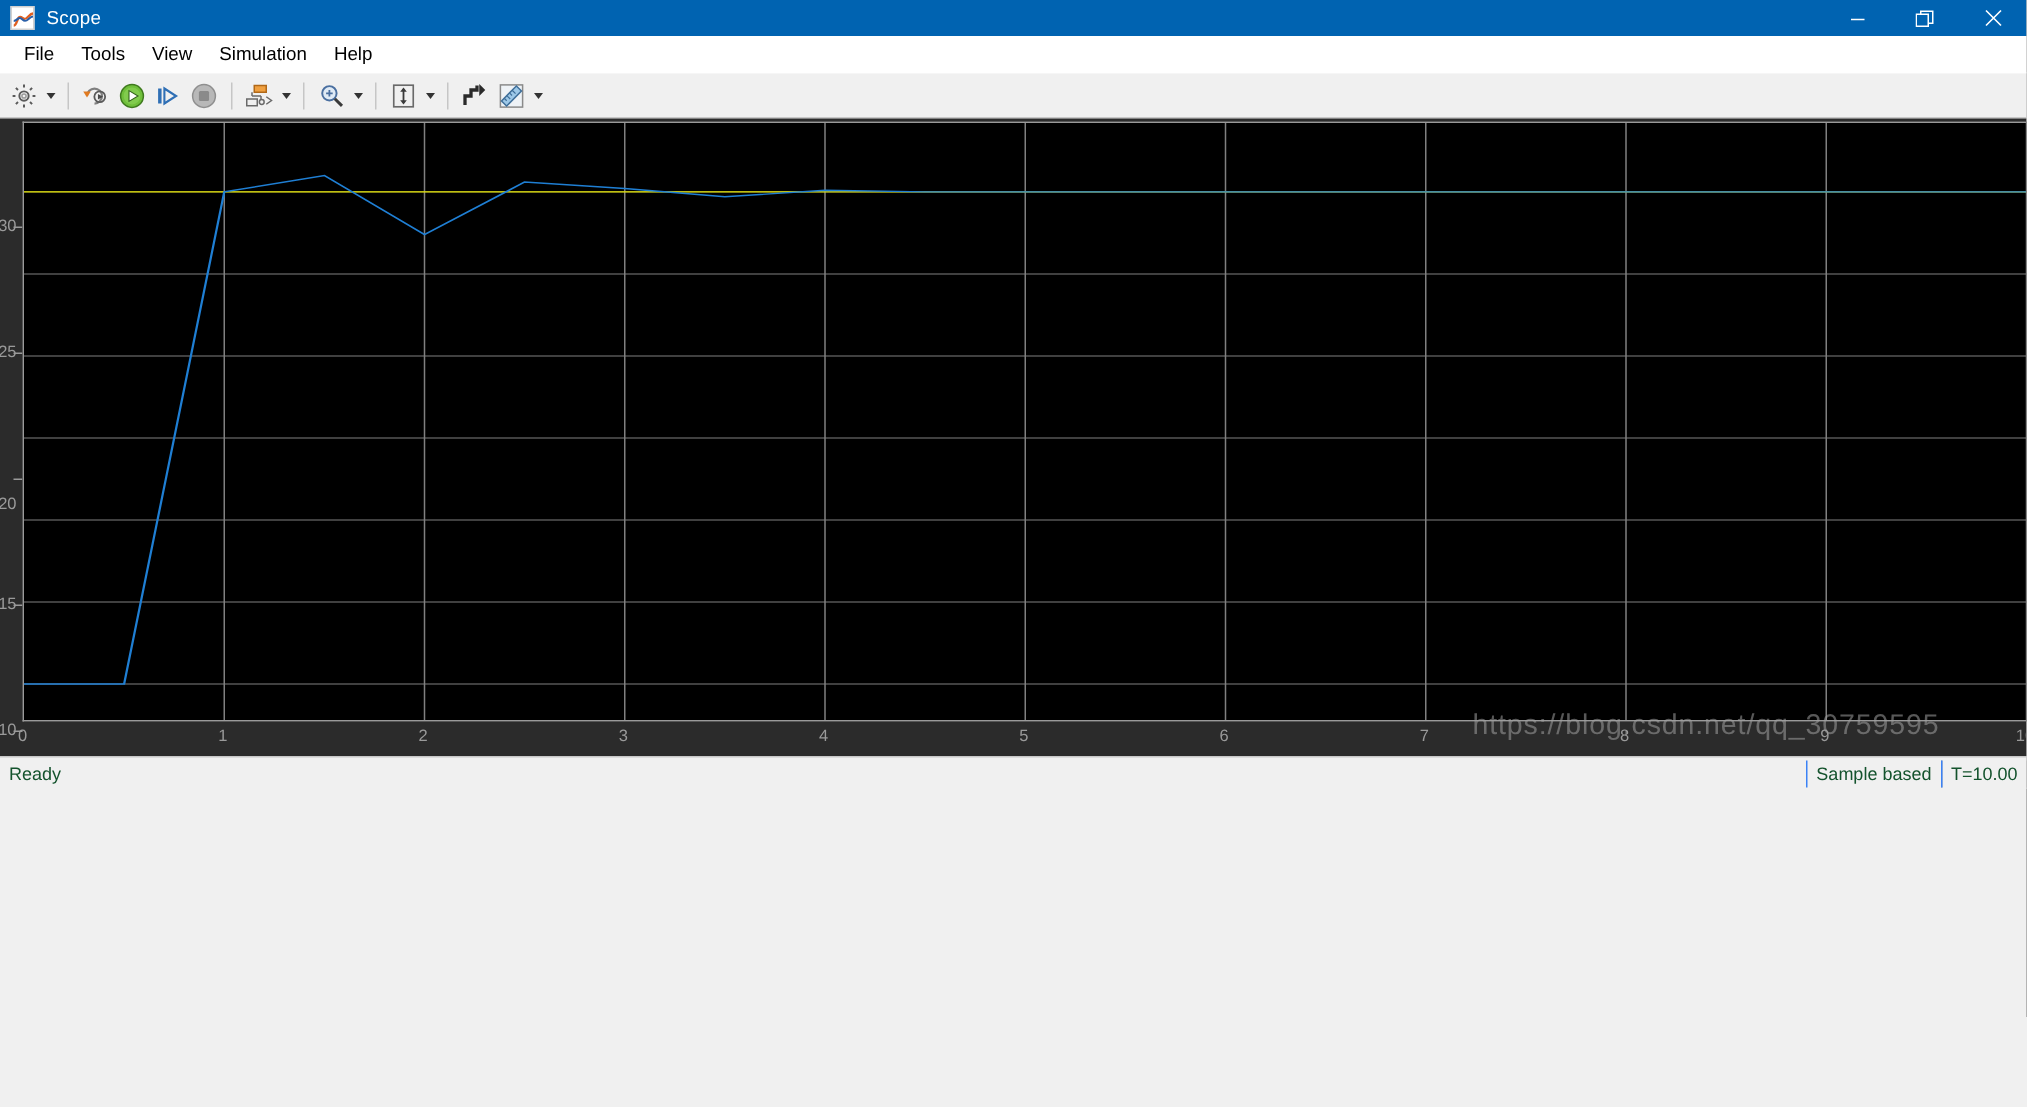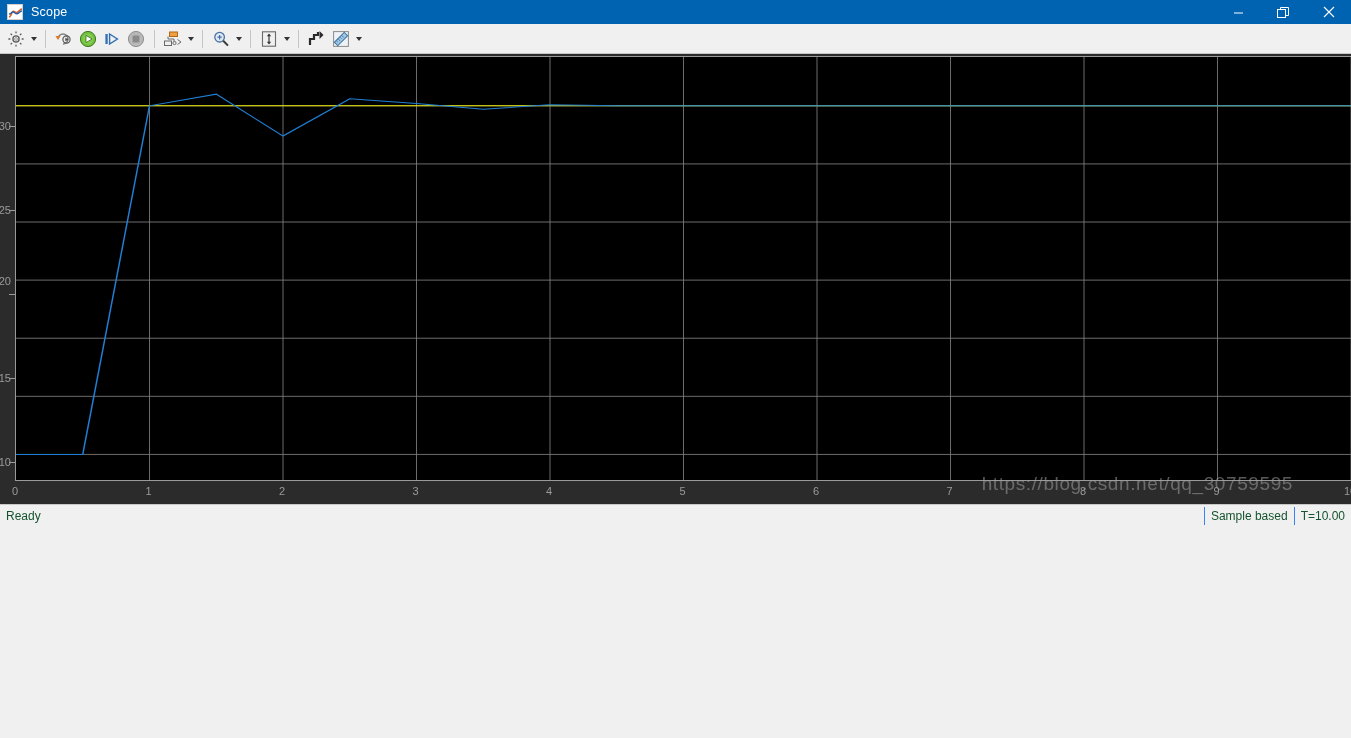--- a/index.html
+++ b/index.html
@@ -194,20 +194,27 @@
         </svg>
       </div>
       <div class="winbtn close">
         <svg width="12" height="12" viewBox="0 0 12 12">
           <path d="M1 1 L11 11 M11 1 L1 11" stroke="#fff" stroke-width="1.1"></path>
         </svg>
       </div>
     </div>
   </div>
 
+  <div class="menubar">
+    <div class="menuitem">File</div>
+    <div class="menuitem">Tools</div>
+    <div class="menuitem">View</div>
+    <div class="menuitem">Simulation</div>
+    <div class="menuitem">Help</div>
+  </div>
 
   <div class="toolbar">
 
     <div class="tbtn">
       <svg width="18" height="18" viewBox="0 0 18 18">
         <g fill="none" stroke="#5a5a5a" stroke-width="1.3">
           <circle cx="9" cy="9" r="3.1"></circle>
           <path d="M9 1.4 V3.3 M9 14.7 V16.6 M1.4 9 H3.3 M14.7 9 H16.6
                    M3.6 3.6 L5 5 M13 13 L14.4 14.4 M14.4 3.6 L13 5 M5 13 L3.6 14.4"></path>
         </g>
@@ -319,21 +326,21 @@
   <div class="scope-wrap">
     <div class="ylabels" style="left:0;top:0;width:15px;height:100%;">
         <div class="ylabel" style="top: 575.132px;">0</div>
         <div class="ytick" style="top: 575.132px; left: 9px;"></div>
         <div class="ylabel" style="top: 491.341px;">5</div>
         <div class="ytick" style="top: 491.341px; left: 9px;"></div>
         <div class="ylabel" style="top: 407.549px;">10</div>
         <div class="ytick" style="top: 407.549px; left: 9px;"></div>
         <div class="ylabel" style="top: 323.758px; padding-left: 28px;">15</div>
         <div class="ytick" style="top: 323.758px; left: 9px;"></div>
-        <div class="ylabel" style="top: 227px;">20</div>
+        <div class="ylabel" style="top: 257px;">20</div>
         <div class="ytick" style="top: 239.967px; left: 9px;"></div>
         <div class="ylabel" style="top: 156.176px;">25</div>
         <div class="ytick" style="top: 156.176px; left: 9px;"></div>
         <div class="ylabel" style="top: 72.3846px;">30</div>
         <div class="ytick" style="top: 72.3846px; left: 9px;"></div>
       </div>
     <div class="plot">
       <svg id="plot-svg" width="100%" height="100%" preserveAspectRatio="none" viewBox="0 0 1335 610">
           <line x1="133.5" y1="0" x2="133.5" y2="610" stroke="#808080" stroke-width="1" shape-rendering="crispEdges"></line>
           <line x1="267" y1="0" x2="267" y2="610" stroke="#808080" stroke-width="1" shape-rendering="crispEdges"></line>

